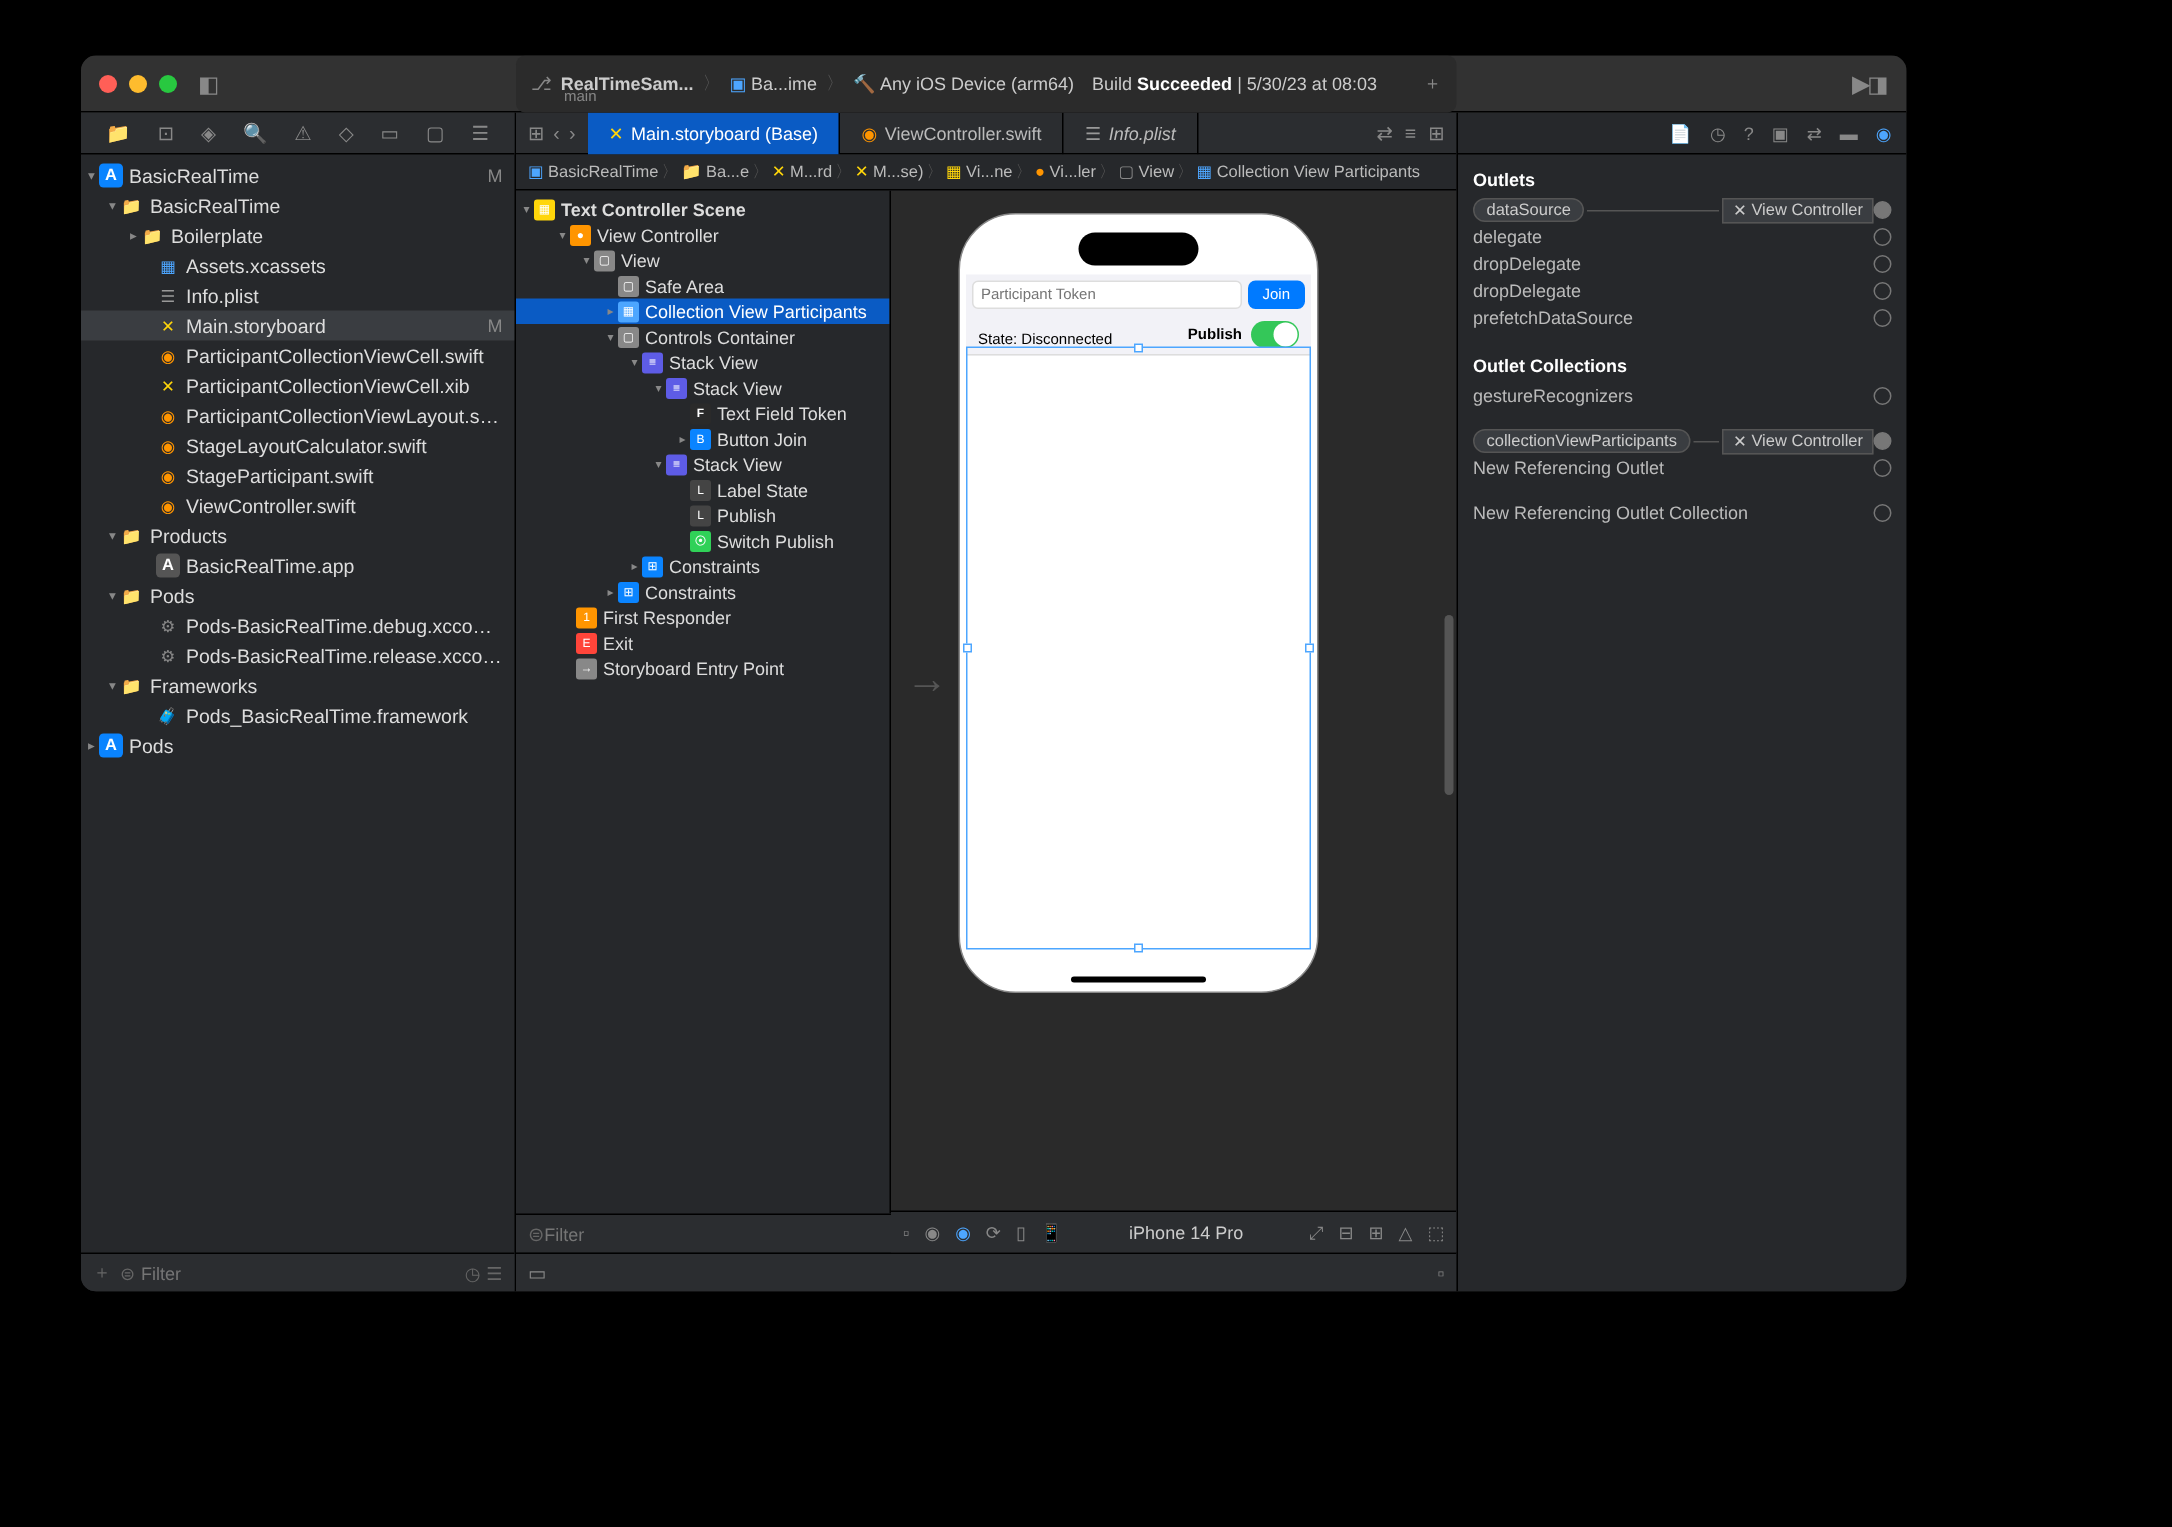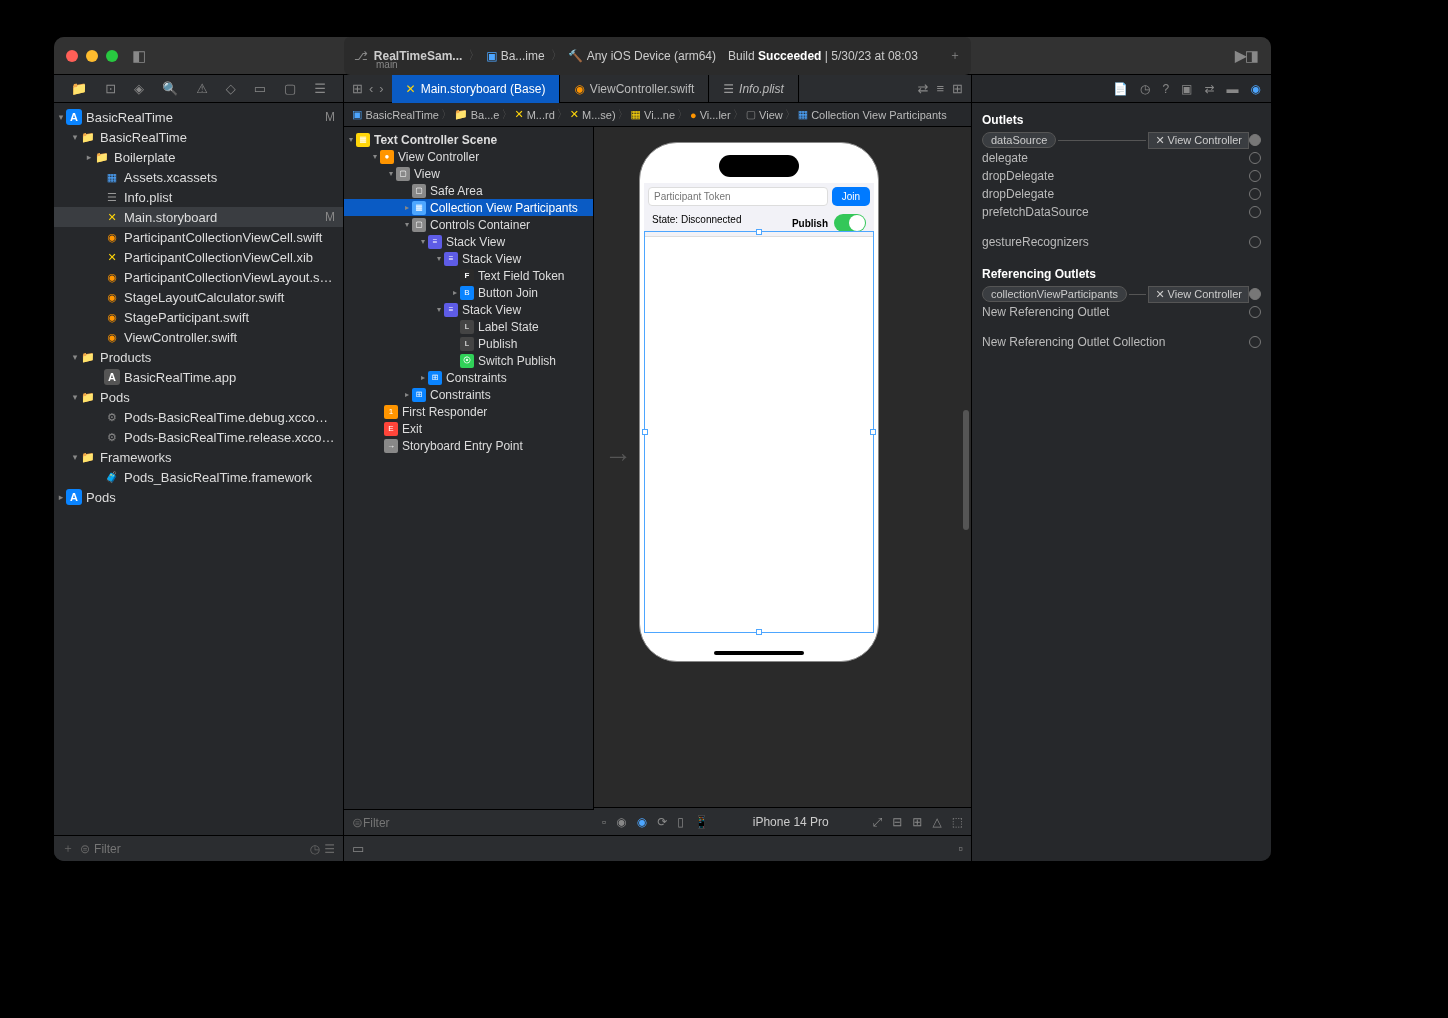--- a/index.html
+++ b/index.html
@@ -79,21 +79,21 @@
 .oi-entry { background:#888; }
 
 .ib-canvas { flex:1; background:#2a2a2a; position:relative; overflow:hidden; }
 .arrow-entry { position:absolute; left:10px; top:310px; color:#555; font-size:28px; }
 .device { position:absolute; left:45px; top:15px; width:240px; height:520px; background:#fff; border-radius:38px; border:1px solid #888; }
 .notch { position:absolute; top:12px; left:50%; transform:translateX(-50%); width:80px; height:22px; background:#000; border-radius:12px; }
 .phone-content { position:absolute; top:40px; left:4px; right:4px; }
 .token-row { display:flex; gap:4px; padding:4px; background:#f2f2f7; }
 .token-row input { flex:1; border:1px solid #ddd; border-radius:4px; padding:3px 5px; font-size:10px; }
 .token-row button { background:#007aff; color:#fff; border:none; border-radius:5px; padding:3px 10px; font-size:10px; }
-.state-row { display:flex; justify-content:space-between; align-items:flex-start; padding:4px 8px; font-size:10px; color:#000; background:#f2f2f7; border-bottom:1px solid #ddd; }
+.state-row { display:flex; justify-content:space-between; align-items:flex-end; padding:4px 8px; font-size:10px; color:#000; background:#f2f2f7; border-bottom:1px solid #ddd; }
 .switch { width:32px; height:18px; background:#34c759; border-radius:10px; position:relative; }
 .switch::after { content:''; position:absolute; right:1px; top:1px; width:16px; height:16px; background:#fff; border-radius:50%; }
 .cv-selected { position:absolute; top:88px; left:4px; right:4px; bottom:28px; border:1px solid #4da6ff; }
 .handle { position:absolute; width:6px; height:6px; background:#fff; border:1px solid #4da6ff; }
 .home-ind { position:absolute; bottom:6px; left:50%; transform:translateX(-50%); width:90px; height:4px; background:#000; border-radius:3px; }
 .canvas-toolbar { position:absolute; bottom:0; left:0; right:0; height:28px; background:#2b2d30; border-top:1px solid #000; display:flex; align-items:center; padding:0 8px; font-size:12px; color:#888; gap:10px; }
 .canvas-toolbar .dev-name { margin-left:auto; margin-right:auto; color:#ccc; }
 .canvas-scrollbar { position:absolute; right:2px; top:40%; width:6px; height:120px; background:#555; border-radius:3px; }
 .outline-filter { height:26px; background:#2b2d30; border-top:1px solid #000; display:flex; align-items:center; padding:0 8px; }
 .outline-filter input { background:transparent; border:none; color:#ccc; font-size:12px; flex:1; outline:none; }
@@ -518,27 +518,27 @@
           <div class="insp-row">
               <span class="label">dropDelegate</span>
               <span class="circle"></span>
             </div>
           <div class="insp-row">
               <span class="label">prefetchDataSource</span>
               <span class="circle"></span>
             </div>
         </div>
         <div class="insp-section">
+          <div class="insp-header">Outlet Collections</div>
           <div class="insp-row">
               <span class="label">gestureRecognizers</span>
               <span class="circle"></span>
             </div>
         </div>
         <div class="insp-section">
-          <div class="insp-header">Referencing Outlets</div>
           <div class="insp-row">
             <span class="conn-pill">collectionViewParticipants</span>
               <span class="conn-line"></span>
             <span class="conn-dest">✕ <span>View Controller</span></span>
             <span class="circle filled"></span>
           </div>
           <div class="insp-row">
               <span class="label">New Referencing Outlet</span>
               <span class="circle"></span>
             </div>

